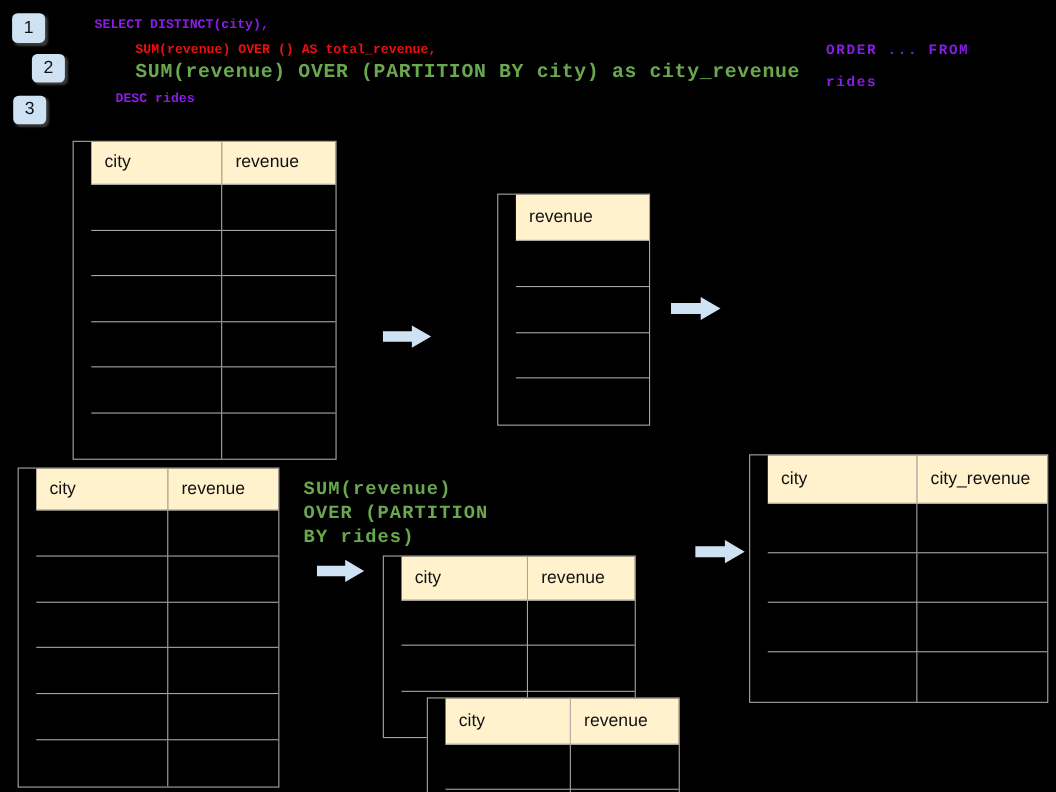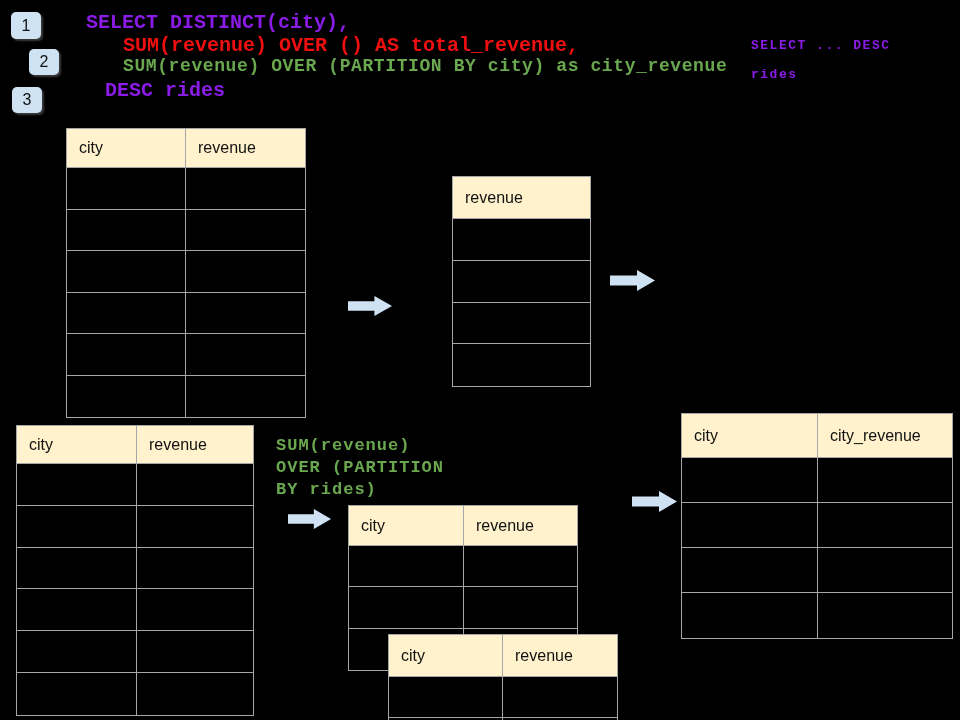--- a/index.html
+++ b/index.html
@@ -10,21 +10,21 @@
   html,body{background:#000;}
   #stage{
     position:relative;width:960px;height:720px;overflow:hidden;
     background:var(--bg);
     font-family:"Liberation Sans",sans-serif;
   }
   
   .code{
     position:absolute;white-space:pre;
     font-family:"Liberation Mono","DejaVu Sans Mono",monospace;
-    font-weight:bold;font-size:20px;line-height:19px;
+    font-weight:bold;font-size:12px;line-height:19px;
   }
   .code.lg{font-size:18px;letter-spacing:.6px;}
   .c-purple{color:var(--purple);}
   .c-red{color:var(--red);}
   .c-green{color:var(--green);}
   .note{
     position:absolute;white-space:pre;
     font-family:"Liberation Mono","DejaVu Sans Mono",monospace;
     font-weight:bold;font-size:13px;line-height:18px;letter-spacing:1.5px;
     color:var(--purple);
@@ -40,21 +40,21 @@
   .badge{
     position:absolute;width:30px;height:27px;border-radius:5px;
     background:var(--blue);color:#111;font-size:16px;
     display:flex;align-items:center;justify-content:center;
     box-shadow:2px 2px 2px rgba(170,170,170,.35);
   }
   
   .tbl{
     position:absolute;background:#000;border:1px solid var(--bd);
   }
-  .tbl .trow{display:grid;grid-template-columns:var(--cols);height:var(--rh);}
+  .tbl .trow{display:grid;grid-template-columns:var(--cols);height:var(--rh);margin-left:16px;}
   .tbl .trow.thead{height:var(--hh);}
   .tbl .cell{border-right:1px solid var(--bd);border-bottom:1px solid var(--bd);}
   .tbl .cell:last-child{border-right:none;}
   .tbl .trow:last-child .cell{border-bottom:none;}
   .tbl .th{
     background:var(--cream);color:#111;font-size:16px;
     display:flex;align-items:center;padding-left:12px;
     border-bottom:1px solid var(--bd);
   }
   .tbl.z2{z-index:2;}
@@ -69,21 +69,21 @@
 
   <div class="badge" style="left:11px;top:12px;">1</div>
   <div class="badge" style="left:29px;top:49px;height:26px;">2</div>
   <div class="badge" style="left:12px;top:87px;height:26px;">3</div>
 
   <div class="code c-purple" style="left:86px;top:13px;">SELECT DISTINCT(city),</div>
   <div class="code c-green lg" style="left:123px;top:57px;">SUM(revenue) OVER (PARTITION BY city) as city_revenue</div>
   <div class="code c-red" style="left:123px;top:36px;">SUM(revenue) OVER () AS total_revenue,</div>
   <div class="code c-purple" style="left:105px;top:81px;">DESC rides</div>
 
-  <div class="note" style="left:751px;top:37px;">SELECT ... DESC</div>
+  <div class="note" style="left:751px;top:37px;">ORDER ... FROM</div>
   <div class="note" style="left:751px;top:66px;">rides</div>
 
 
   <div class="lbl green" style="left:276px;top:435px;"><span>SUM(revenue)</span>
 <span>OVER (PARTITION</span>
 <span>BY rides)</span></div>
 
   <div class="tbl" style="left:66px;top:128px;width:240px;--cols:119px 1fr;--hh:39px;--rh:41.5px;">
       <div class="trow thead">
         <div class="cell th">city</div>

